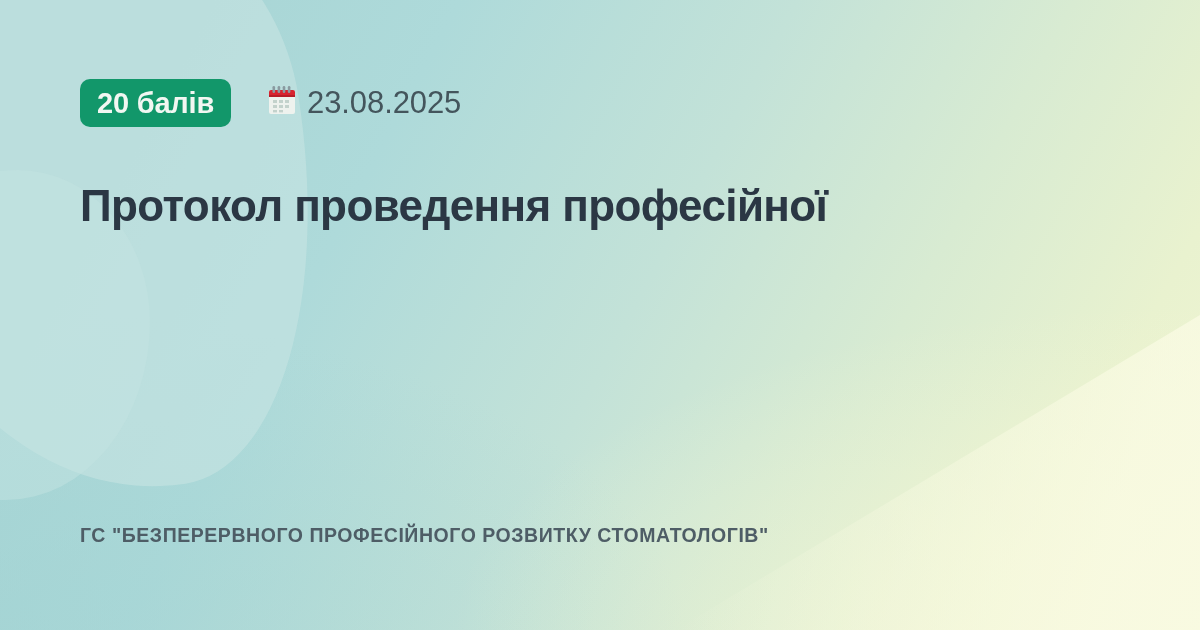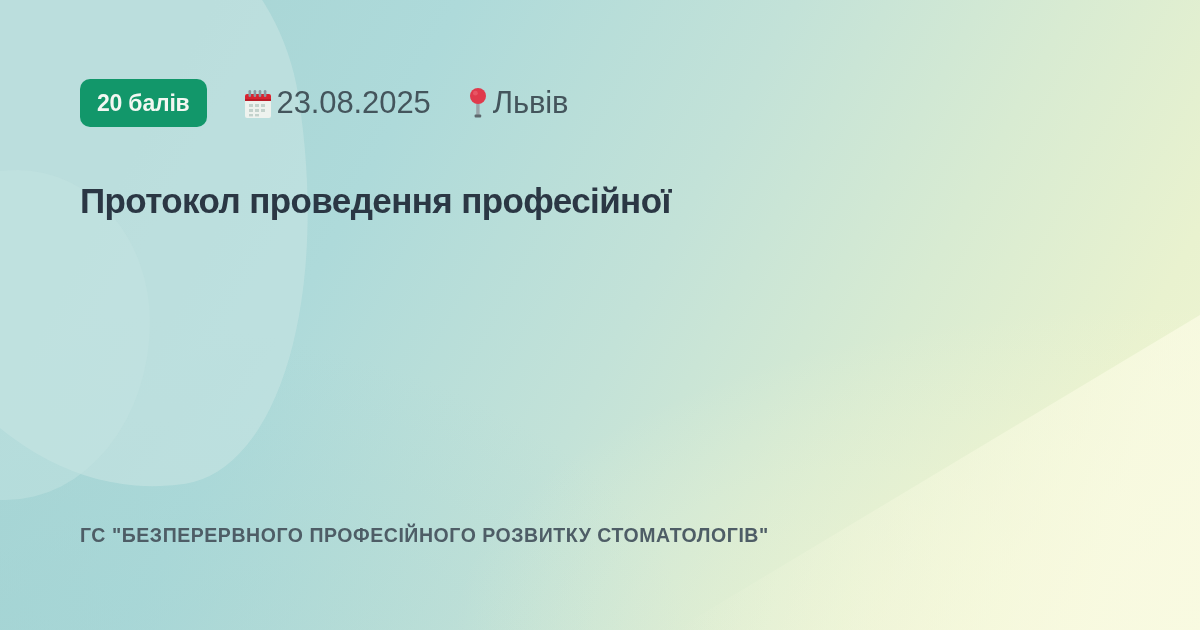--- a/index.html
+++ b/index.html
@@ -94,31 +94,31 @@
 
   .points-badge {
     display: inline-flex;
     align-items: center;
     justify-content: center;
     height: 48px;
     padding: 0 17px;
     border-radius: 10px;
     background: #12976a;
     color: #f2f7f2;
-    font-size: 23px;
+    font-size: 29px;
     font-weight: 700;
     letter-spacing: -0.2px;
     line-height: 1;
     white-space: nowrap;
   }
 
   .meta-item {
     display: inline-flex;
-    align-items: flex-end;
-    gap: 4px;
+    align-items: flex-start;
+    gap: 10px;
     color: #44555c;
     font-size: 31px;
     font-weight: 500;
     letter-spacing: -0.1px;
     white-space: nowrap;
   }
   .meta-item.date { margin-left: 36px; }
   .meta-item.place { margin-left: 36px; }
 
   .icon-svg {
@@ -128,21 +128,21 @@
   }
 
   
   .title {
     position: absolute;
     left: 80px;
     top: 180px;
     width: 1020px;
     margin: 0;
     color: #2b3744;
-    font-size: 35px;
+    font-size: 44px;
     font-weight: 700;
     line-height: 1.18;
     letter-spacing: -0.6px;
   }
   .title .line { display: block; }
 
   
   .footer {
     position: absolute;
     left: 80px;
@@ -190,31 +190,20 @@
               <rect x="12" y="20" width="4" height="3"></rect>
               <rect x="18" y="20" width="4" height="3"></rect>
               <rect x="6" y="25" width="4" height="2.4"></rect>
               <rect x="12" y="25" width="4" height="2.4"></rect>
             </g>
           </svg>
         </span>
         <span>23.08.2025</span>
       </span>
 
-      <span class="meta-item place">
-        <span class="icon-svg">
-          <svg width="22" height="34" viewBox="0 0 22 34" xmlns="http://www.w3.org/2000/svg">
-            <rect x="9.2" y="13" width="3.4" height="16" fill="#9aa5aa"></rect>
-            <rect x="7.6" y="27.5" width="6.6" height="3" rx="1" fill="#5d686d"></rect>
-            <circle cx="11" cy="9" r="8" fill="#e03a4c"></circle>
-            <circle cx="8.4" cy="6.2" r="2.4" fill="#ee6b78" opacity="0.55"></circle>
-          </svg>
-        </span>
-        <span>Львів</span>
-      </span>
 
     </div>
 
     <h1 class="title">
       <span class="line">Протокол проведення професійної</span>
     </h1>
 
     <div class="footer">ГС "БЕЗПЕРЕРВНОГО ПРОФЕСІЙНОГО РОЗВИТКУ СТОМАТОЛОГІВ"</div>
 
   </div>

